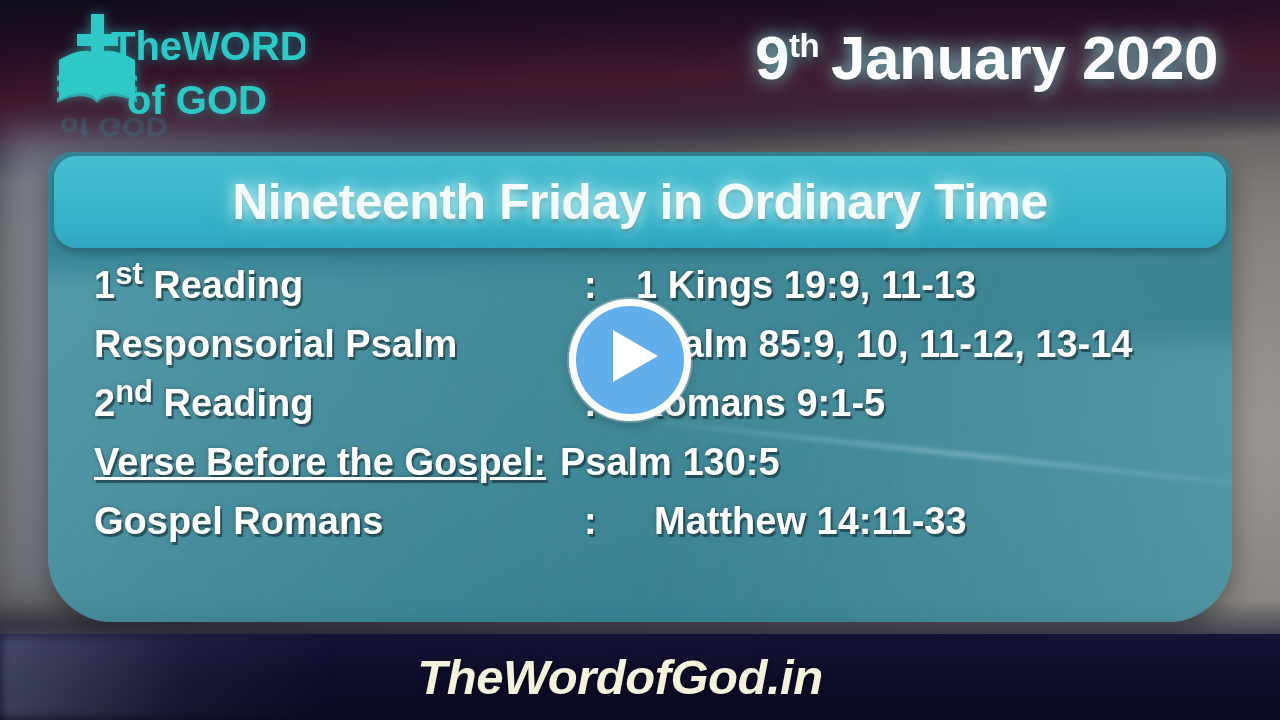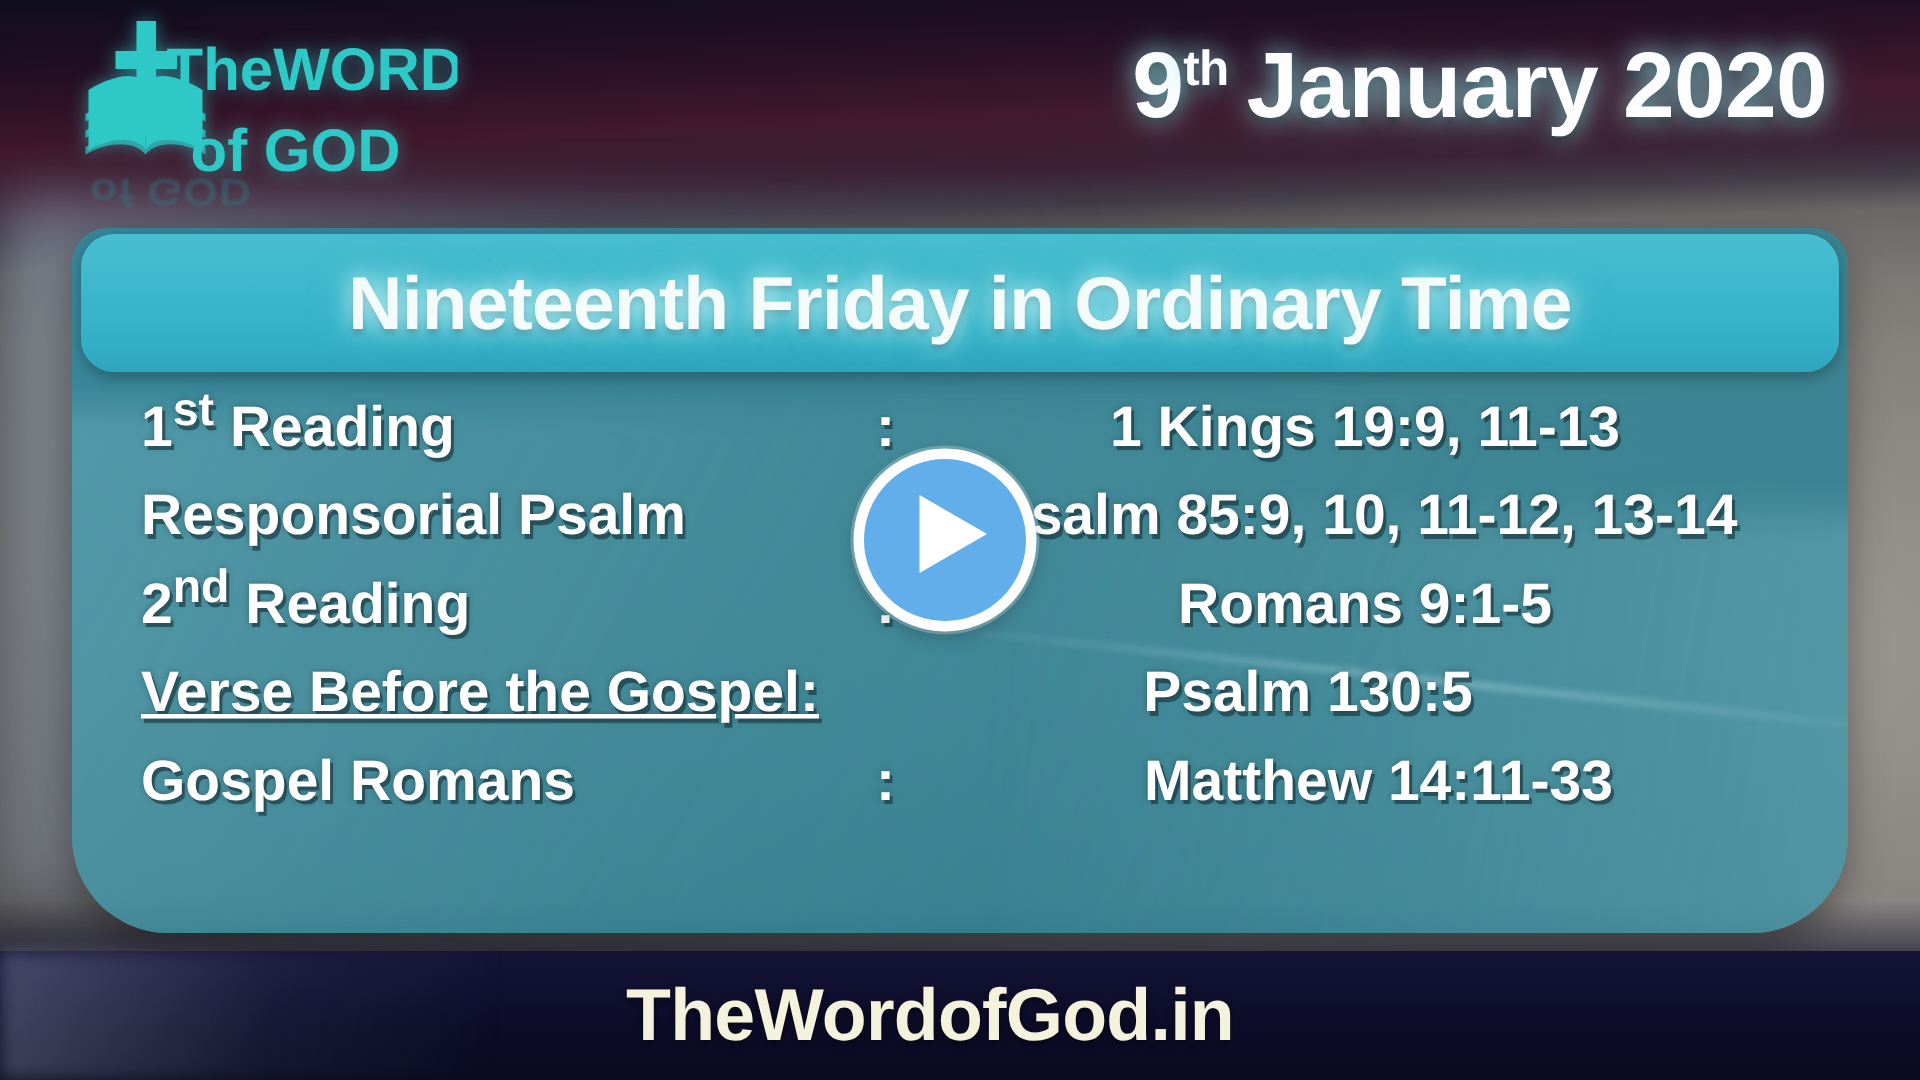--- a/index.html
+++ b/index.html
@@ -115,21 +115,21 @@
   }
   .row{
     display:flex; align-items:baseline; height:59px;
     font-size:38px; font-weight:bold; color:#ffffff;
     text-shadow:2px 3px 0 rgba(18,40,46,0.55), 0 0 4px rgba(16,36,42,0.35);
     white-space:nowrap;
   }
   .row .label{ width:490px; flex:0 0 490px; }
   .row .label .sup{ font-size:31px; vertical-align:super; line-height:0; }
   .row .sep{ width:52px; flex:0 0 52px; }
-  .row .value{ flex:1 1 auto;text-align:center; }
+  .row .value{ flex:1 1 auto; }
   .row.inline .label{ width:auto; flex:0 0 auto;text-decoration:underline; }
   .row.inline .value{ margin-left:14px; }
   .row.gospel .sep{ width:70px; flex:0 0 70px; }
 
   
   #play{
     position:absolute; left:569px; top:299px; width:142px; height:122px;
   }
   #play-circle{
     position:absolute; left:0; top:0; width:122px; height:122px;
@@ -142,21 +142,21 @@
     position:absolute; left:44px; top:31px;
     width:0; height:0;
     border-top:26px solid transparent;
     border-bottom:26px solid transparent;
     border-left:45px solid #ffffff;
   }
 
   
   #footer{
     position:absolute; left:0; bottom:0; width:1240px; height:86px;
-    display:flex; align-items:center; justify-content:center;
+    display:flex; align-items:center; justify-content:center;font-style:italic;
   }
   #footer-text{
     font-size:49px; font-weight:bold; color:#f4f2dd;
     letter-spacing:-0.5px;
     text-shadow:0 2px 6px rgba(0,0,0,0.55);
   }
 </style>
 </head>
 <body>
 

